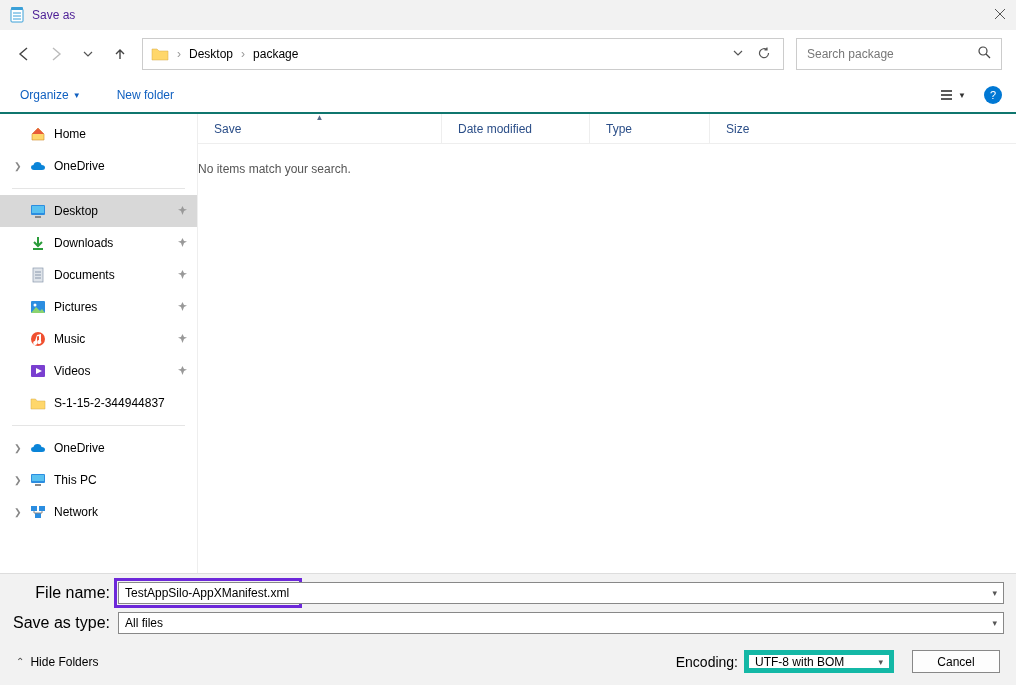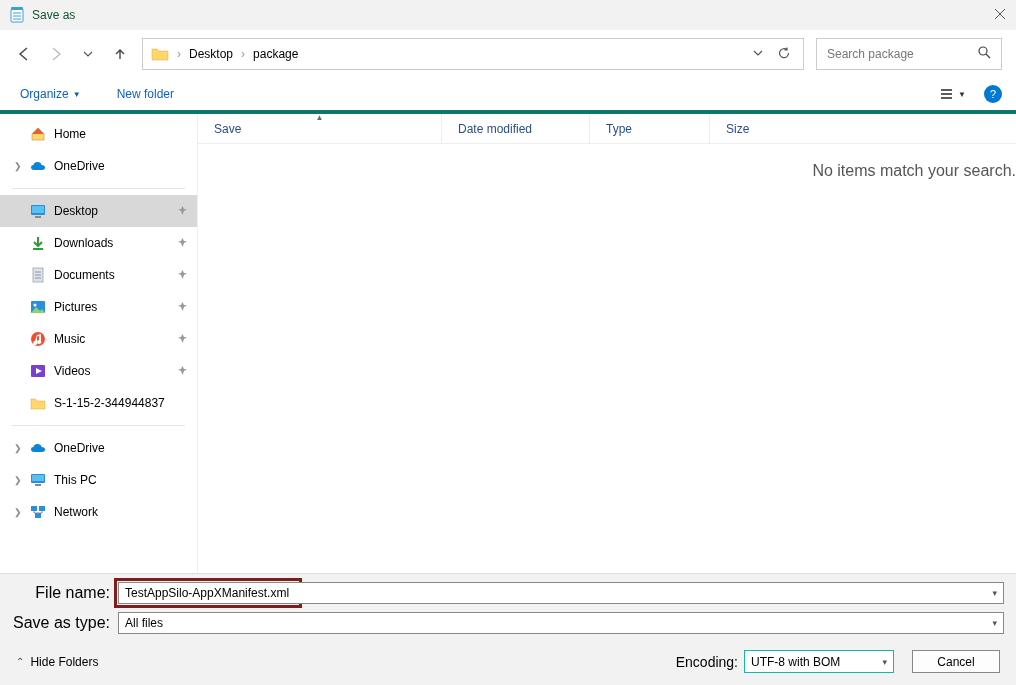--- a/index.html
+++ b/index.html
@@ -1,39 +1,39 @@
 <!DOCTYPE html>
 <html><head>
 <meta charset="utf-8">
 <style>
 * { box-sizing: border-box; margin: 0; padding: 0; font-family: "Segoe UI", Tahoma, sans-serif; }
 body { background: #fff; width: 1016px; height: 685px; overflow: hidden; font-size: 12px; color: #000; display: flex; flex-direction: column; }
 
 
 .titlebar { height: 30px; background: #f2f2f2; display: flex; align-items: center; padding: 0 10px; position: relative; }
 .titlebar .appicon { width: 14px; height: 16px; margin-right: 8px; }
-.titlebar .title { color: #14532d; font-size: 12px; }
+.titlebar .title { color: #4c1d95; font-size: 12px; }
 .titlebar .close { position: absolute; right: 10px; top: 7px; color: #555; font-size: 14px; }
 
 
 .navrow { height: 48px; display: flex; align-items: center; padding: 0 14px; gap: 12px; }
 .navbtn { width: 20px; height: 20px; display: flex; align-items: center; justify-content: center; color: #555; }
 .navbtn.disabled { color: #aaa; }
 .addr { flex: 1; height: 32px; border: 1px solid #ccc; display: flex; align-items: center; padding: 0 8px; gap: 6px; background: #fff; }
 .addr .foldericon { width: 18px; height: 14px; }
 .addr .crumb { color: #000; }
 .addr .sep { color: #999; padding: 0 2px; }
 .addr .spacer { flex: 1; }
 .addr .endbtn { color: #555; padding: 0 4px; }
-.searchbox { width: 186px; height: 32px; border: 1px solid #ccc; display: flex; align-items: center; padding: 0 10px; color: #777; background: #fff; }
+.searchbox { width: 206px; height: 32px; border: 1px solid #ccc; display: flex; align-items: center; padding: 0 10px; color: #777; background: #fff; }
 .searchbox .ph { flex: 1; }
 .searchbox .sicon { color: #555; }
 
 
-.toolbar { height: 36px; display: flex; align-items: center; padding: 0 14px; border-bottom: 4px solid #0f766e; }
+.toolbar { height: 36px; display: flex; align-items: center; padding: 0 14px; border-bottom: 2px solid #0f766e; }
 .toolbar .tlink { color: #1060c0; font-size: 12px; padding: 4px 6px; display: flex; align-items: center; gap: 4px; }
 .toolbar .tlink .caret { font-size: 8px; }
 .toolbar .spacer { flex: 1; }
 .toolbar .viewicon { color: #333; padding: 0 4px; display: flex; align-items: center; gap: 2px; }
 .toolbar .help { width: 18px; height: 18px; border-radius: 50%; background: #0078d4; color: #fff; display: flex; align-items: center; justify-content: center; font-size: 11px; margin-left: 14px; }
 
 
 .mainwrap { flex: 1; display: flex; overflow: hidden; }
 .sidebar { width: 198px; border-right: 1px solid #eee; overflow-y: auto; padding-top: 4px; background: #fff; }
 .srow { height: 32px; display: flex; align-items: center; padding-left: 14px; gap: 8px; white-space: nowrap; overflow: hidden; }
@@ -46,36 +46,36 @@
 .divider { height: 1px; background: #e5e5e5; margin: 6px 12px; }
 
 .content { flex: 1; display: flex; flex-direction: column; }
 .cols { height: 30px; border-bottom: 1px solid #eee; display: flex; align-items: center; color: #2b4e88; font-size: 12px; }
 .cols .col { padding: 0 16px; border-right: 1px solid #eee; height: 100%; display: flex; align-items: center; position: relative; }
 .cols .col.name { width: 244px; }
 .cols .col.date { width: 148px; }
 .cols .col.type { width: 120px; }
 .cols .col.size { width: 84px; border-right: none; }
 .cols .sortarr { position: absolute; top: -1px; left: 50%; transform: translateX(-50%); font-size: 8px; color: #5a6d8a; }
-.empty { text-align: right; color: #555; padding: 18px 0; font-size: 16px; }
+.empty { text-align: left; color: #555; padding: 18px 0; font-size: 12px; }
 
 
 .bottom { background: #f2f2f2; border-top: 1px solid #ddd; padding: 8px 12px 0 12px; }
 .frow { display: flex; align-items: center; margin-bottom: 8px; }
 .frow .flabel { width: 106px; text-align: right; padding-right: 8px; font-size: 16px; color: #000; }
 .frow .finput { flex: 1; height: 22px; border: 1px solid #888; background: #fff; padding: 0 6px; font-size: 12px; display: flex; align-items: center; }
 .frow .finput .val { flex: 1; }
 .frow .finput .dd { color: #555; font-size: 9px; }
-.highlight-box { border: 3px solid #7f1d1d; padding: 1px; margin: -4px; }
+.highlight-box { border: 3px solid #6d28d9; padding: 1px; margin: -4px; }
 .brow { display: flex; align-items: center; padding: 8px 4px 12px 4px; }
 .brow .chev { font-size: 10px; color: #444; padding-right: 6px; }
 .brow .txt { font-size: 12px; }
 .brow .spacer { flex: 1; }
 .brow .elabel { font-size: 14px; padding-right: 6px; }
-.brow select, .brow .sel { height: 23px; border: 1px solid #14b8a6; background: #fff; font-size: 12px; padding: 0 6px; width: 150px; display: flex; align-items: center; }
+.brow select, .brow .sel { height: 23px; border: 5px solid #14b8a6; background: #fff; font-size: 12px; padding: 0 6px; width: 150px; display: flex; align-items: center; }
 .brow .sel .val { flex: 1; }
 .brow .sel .dd { font-size: 9px; color: #555; }
 .btn { height: 23px; min-width: 88px; border: 1px solid #888; background: #fdfdfd; font-size: 12px; margin-left: 10px; display: inline-flex; align-items: center; justify-content: center; }
 </style>
 </head>
 <body>
 
 <div class="titlebar">
   <span class="appicon">
     <svg width="14" height="16" viewBox="0 0 14 16">

